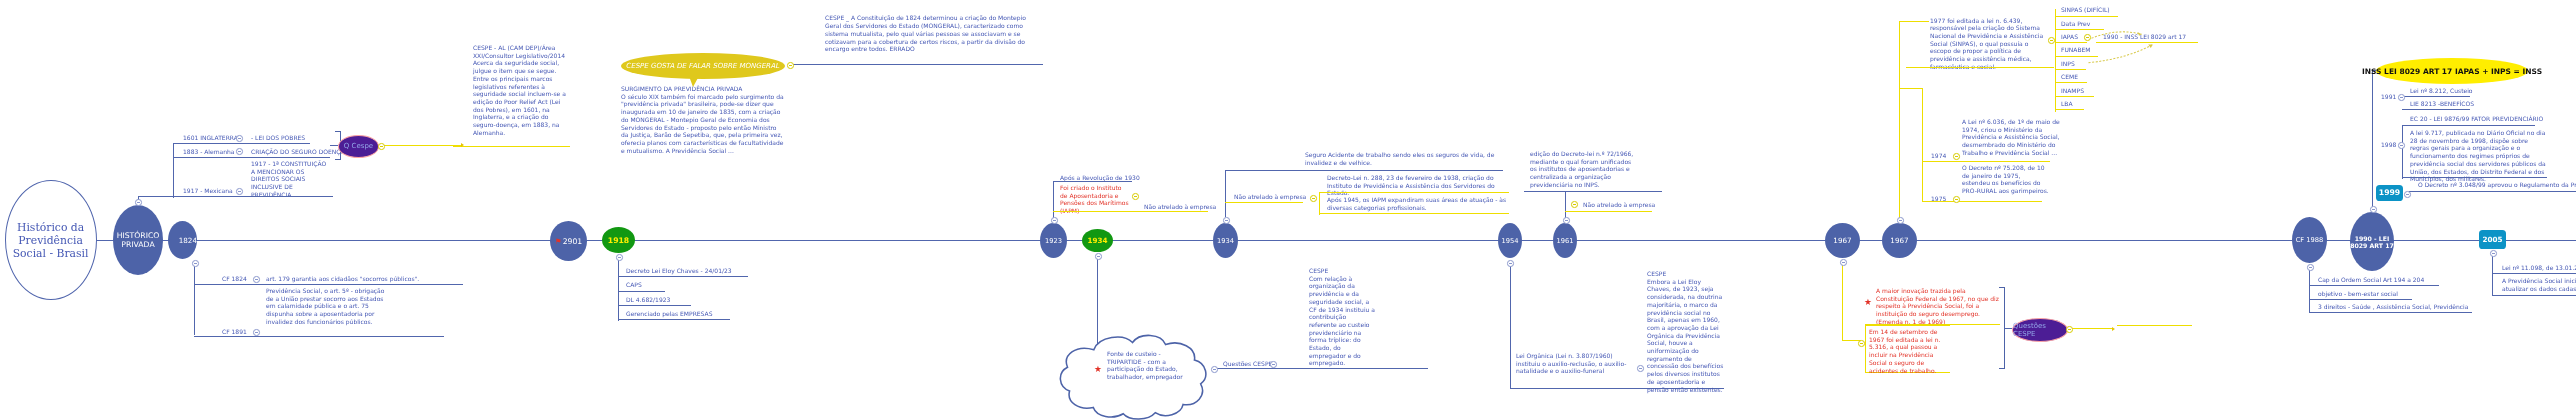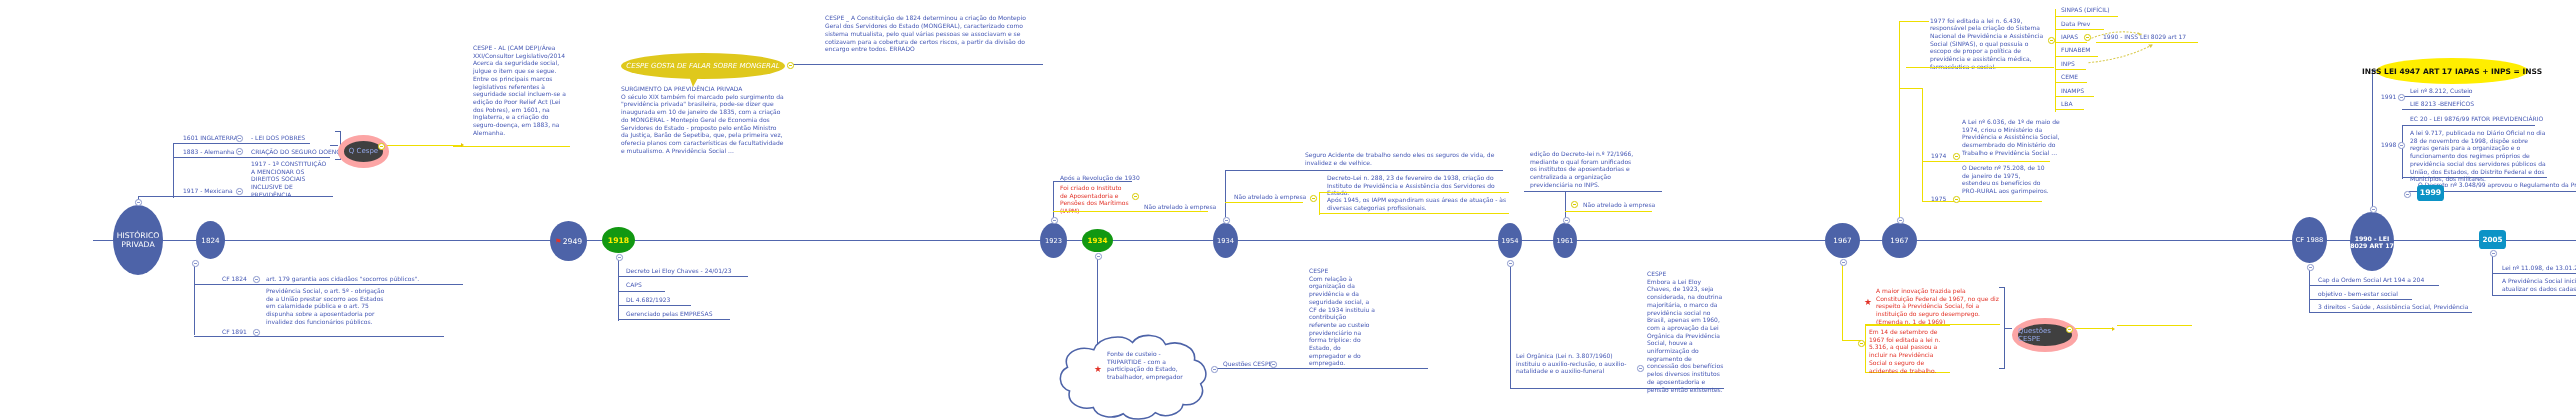--- a/index.html
+++ b/index.html
@@ -22,21 +22,21 @@
   .rootnode{position:absolute;background:#fff;border:1px solid #5166ad;border-radius:50%;
         color:#4457b4;display:flex;align-items:center;justify-content:center;text-align:center;
         font-family:"DejaVu Serif","Liberation Serif",serif;font-size:10.8px;z-index:3;}
   .minus{position:absolute;width:4.6px;height:4.6px;border:0.8px solid #8a97cc;border-radius:50%;
         background:#fff;z-index:4;}
   .minus::after{content:"";position:absolute;left:0.8px;top:1.8px;width:3.1px;height:0.8px;background:#8a97cc;}
   .minus.y{border-color:#d8cc00;}
   .minus.y::after{background:#d8cc00;}
   .bracket{position:absolute;width:4.6px;border-right:1.5px solid #4d63a8;
         border-top:1.5px solid #4d63a8;border-bottom:1.5px solid #4d63a8;}
-  .yellipse{position:absolute;border:6px solid #fca5a5;border-radius:50%;background:#404040;
+  .yellipse{position:absolute;border:1px solid #fca5a5;border-radius:50%;background:#4c1d95;
         color:#93a7e8;display:flex;align-items:center;justify-content:center;
         font-size:7px;z-index:3;}
   .bubble{position:absolute;background:#dfc81c;border-radius:50%;color:#fff;
         font-style:italic;display:flex;align-items:center;justify-content:center;
         font-size:7px;z-index:3;text-align:center;}
   .bubble-tail{position:absolute;width:0;height:0;border-left:4.6px solid transparent;
         border-right:6.2px solid transparent;border-top:11.3px solid #dfc81c;z-index:2;}
   .hl{position:absolute;background:#ffee00;border-radius:50%;color:#111;
         display:flex;align-items:center;justify-content:center;font-weight:bold;
         font-size:7.5px;z-index:3;white-space:nowrap;}
@@ -47,20 +47,25 @@
   .ybox{position:absolute;border:1px solid #eede00;border-right:none;}
   svg{position:absolute;overflow:visible;}
 </style>
 </head>
 <body>
 
 <div id="canvas">
 
   <i class="lb" style="left:93px;top:240px;width:2738px;"></i>
 
+  <div class="rootnode" style="left:4.6px;top:180px;width:90px;height:118px;">
+    <span>Histórico da
+Previdência
+Social - Brasil</span>
+  </div>
   <div class="node" style="left:113px;top:205px;width:50px;height:70px;font-size:7.7px;">
     <span>HISTÓRICO
 PRIVADA</span>
   </div>
 
   <span class="minus" style="left:135px;top:199px;"></span>
   <i class="lb v" style="left:138px;top:196px;height:4.1px;"></i>
   <i class="lb" style="left:138px;top:196px;width:37px;"></i>
   <i class="lb v" style="left:173px;top:144px;height:54px;"></i>
   <div class="t one" style="left:183px;top:134px;">1601 INGLATERRA</div>
@@ -91,37 +96,37 @@
     <span>CESPE GOSTA DE FALAR SOBRE MONGERAL</span>
   </div>
   <div class="bubble-tail" style="left:689px;top:76px;"></div>
   <span class="minus y" style="left:787px;top:62px;"></span>
   <i class="lb" style="left:792px;top:64px;width:32px;"></i>
   <div class="t" style="left:825px;top:14.4px;width:204px;">CESPE _ A Constituição de 1824 determinou a criação do Montepio Geral dos Servidores do Estado (MONGERAL), caracterizado como sistema mutualista, pelo qual várias pessoas se associavam e se cotizavam para a cobertura de certos riscos, a partir da divisão do encargo entre todos. ERRADO</div>
   <i class="lb" style="left:818px;top:64px;width:225px;"></i>
   <div class="t" style="left:621px;top:85px;width:163px;">SURGIMENTO DA PREVIDÊNCIA PRIVADA
 O século XIX também foi marcado pelo surgimento da "previdência privada" brasileira, pode-se dizer que inaugurada em 10 de janeiro de 1835, com a criação do MONGERAL - Montepio Geral de Economia dos Servidores do Estado - proposto pelo então Ministro da Justiça, Barão de Sepetiba, que, pela primeira vez, oferecia planos com características de facultatividade e mutualismo. A Previdência Social ...</div>
 
-  <div class="node" style="left:196px;top:221px;width:29px;height:38px;">
+  <div class="node" style="left:168px;top:221px;width:29px;height:38px;justify-content:flex-end;">
     <span>1824</span>
   </div>
   <span class="minus" style="left:192px;top:260px;"></span>
   <i class="lb v" style="left:194px;top:265px;height:70px;"></i>
   <div class="t one" style="left:222px;top:275px;">CF 1824</div>
   <span class="minus" style="left:253px;top:276px;"></span>
   <div class="t one" style="left:266px;top:275px;">art. 179 garantia aos cidadãos   "socorros públicos".</div>
   <i class="lb" style="left:194px;top:284px;width:269px;"></i>
   <div class="t" style="left:266px;top:287px;width:127px;">Previdência Social, o art. 5º - obrigação de a União prestar socorro aos Estados em calamidade pública e o art. 75 dispunha sobre a aposentadoria por invalidez dos funcionários públicos.</div>
   <div class="t one" style="left:222px;top:328px;">CF 1891</div>
   <span class="minus" style="left:253px;top:329px;"></span>
   <i class="lb" style="left:194px;top:336px;width:250px;"></i>
 
   <div class="node" style="left:550px;top:221px;width:37px;height:40px;font-size:7.7px;">
     <span class="flag">⚑</span>
-    <span>2949</span>
+    <span>2901</span>
   </div>
 
   <div class="node green" style="left:602px;top:227px;width:33px;height:26px;font-size:7.7px;">
     <span>1918</span>
   </div>
   <span class="minus" style="left:616px;top:254px;"></span>
   <i class="lb v" style="left:618px;top:259px;height:62px;"></i>
   <div class="t one" style="left:626px;top:267px;">Decreto Lei Eloy Chaves - 24/01/23</div>
   <i class="lb" style="left:618px;top:276px;width:130px;"></i>
   <div class="t one" style="left:626px;top:281px;">CAPS</div>
@@ -280,36 +285,36 @@
   <div class="t one" style="left:2318px;top:303px;">3 direitos - Saúde , Assistência Social, Previdência</div>
   <i class="lb" style="left:2309px;top:312px;width:163px;"></i>
 
   <div class="node b" style="left:2350px;top:212px;width:44px;height:59px;font-size:6.2px;">
     <span>1990 - LEI 8029 ART 17</span>
   </div>
   <span class="minus" style="left:2370px;top:206px;"></span>
   <i class="lb v" style="left:2372px;top:70px;height:137px;"></i>
   <i class="lb" style="left:2372px;top:70px;width:10.3px;"></i>
   <div class="hl" style="left:2376px;top:58px;width:152px;height:26px;">
-    <span>INSS LEI 4947 ART 17  IAPAS +  INPS = INSS</span>
+    <span>INSS LEI 8029 ART 17  IAPAS +  INPS = INSS</span>
   </div>
   <div class="t one" style="left:2381px;top:93px;">1991</div>
   <span class="minus" style="left:2398px;top:94px;"></span>
   <div class="t one" style="left:2410px;top:87px;">Lei nº 8.212, Custeio</div>
   <i class="lb" style="left:2402px;top:96px;width:68px;"></i>
   <div class="t one" style="left:2410px;top:100px;">LIE 8213 -BENEFÍCOS</div>
   <i class="lb" style="left:2402px;top:109px;width:68px;"></i>
   <div class="t one" style="left:2410px;top:115px;">EC 20 - LEI 9876/99 FATOR PREVIDENCIÁRIO</div>
   <i class="lb" style="left:2402px;top:125px;width:133px;"></i>
   <div class="t one" style="left:2381px;top:141px;">1998</div>
   <span class="minus" style="left:2398px;top:142px;"></span>
   <div class="t" style="left:2410px;top:129px;width:137px;">A lei 9.717, publicada no Diário Oficial no dia 28 de novembro de 1998, dispõe sobre regras gerais para a organização e o funcionamento dos regimes próprios de previdência social dos servidores públicos da União, dos Estados, do Distrito Federal e dos Municípios, dos militares.</div>
   <i class="lb v" style="left:2402px;top:125px;height:54px;"></i>
   <i class="lb" style="left:2402px;top:177px;width:145px;"></i>
-  <div class="boxnode" style="left:2376px;top:185px;width:27px;height:15.5px;font-size:7.7px;margin-left:41px;">
+  <div class="boxnode" style="left:2376px;top:185px;width:27px;height:15.5px;font-size:7.7px;">
     <span>1999</span>
   </div>
   <span class="minus" style="left:2404px;top:191px;"></span>
   <div class="t one" style="left:2418px;top:181px;">O Decreto nº 3.048/99 aprovou o Regulamento da Previdência Social.</div>
   <i class="lb" style="left:2409px;top:191px;width:261px;"></i>
 
   <div class="boxnode" style="left:2479px;top:230px;width:27px;height:18.5px;font-size:7.2px;">
     <span>2005</span>
   </div>
   <span class="minus" style="left:2490px;top:250px;"></span>

